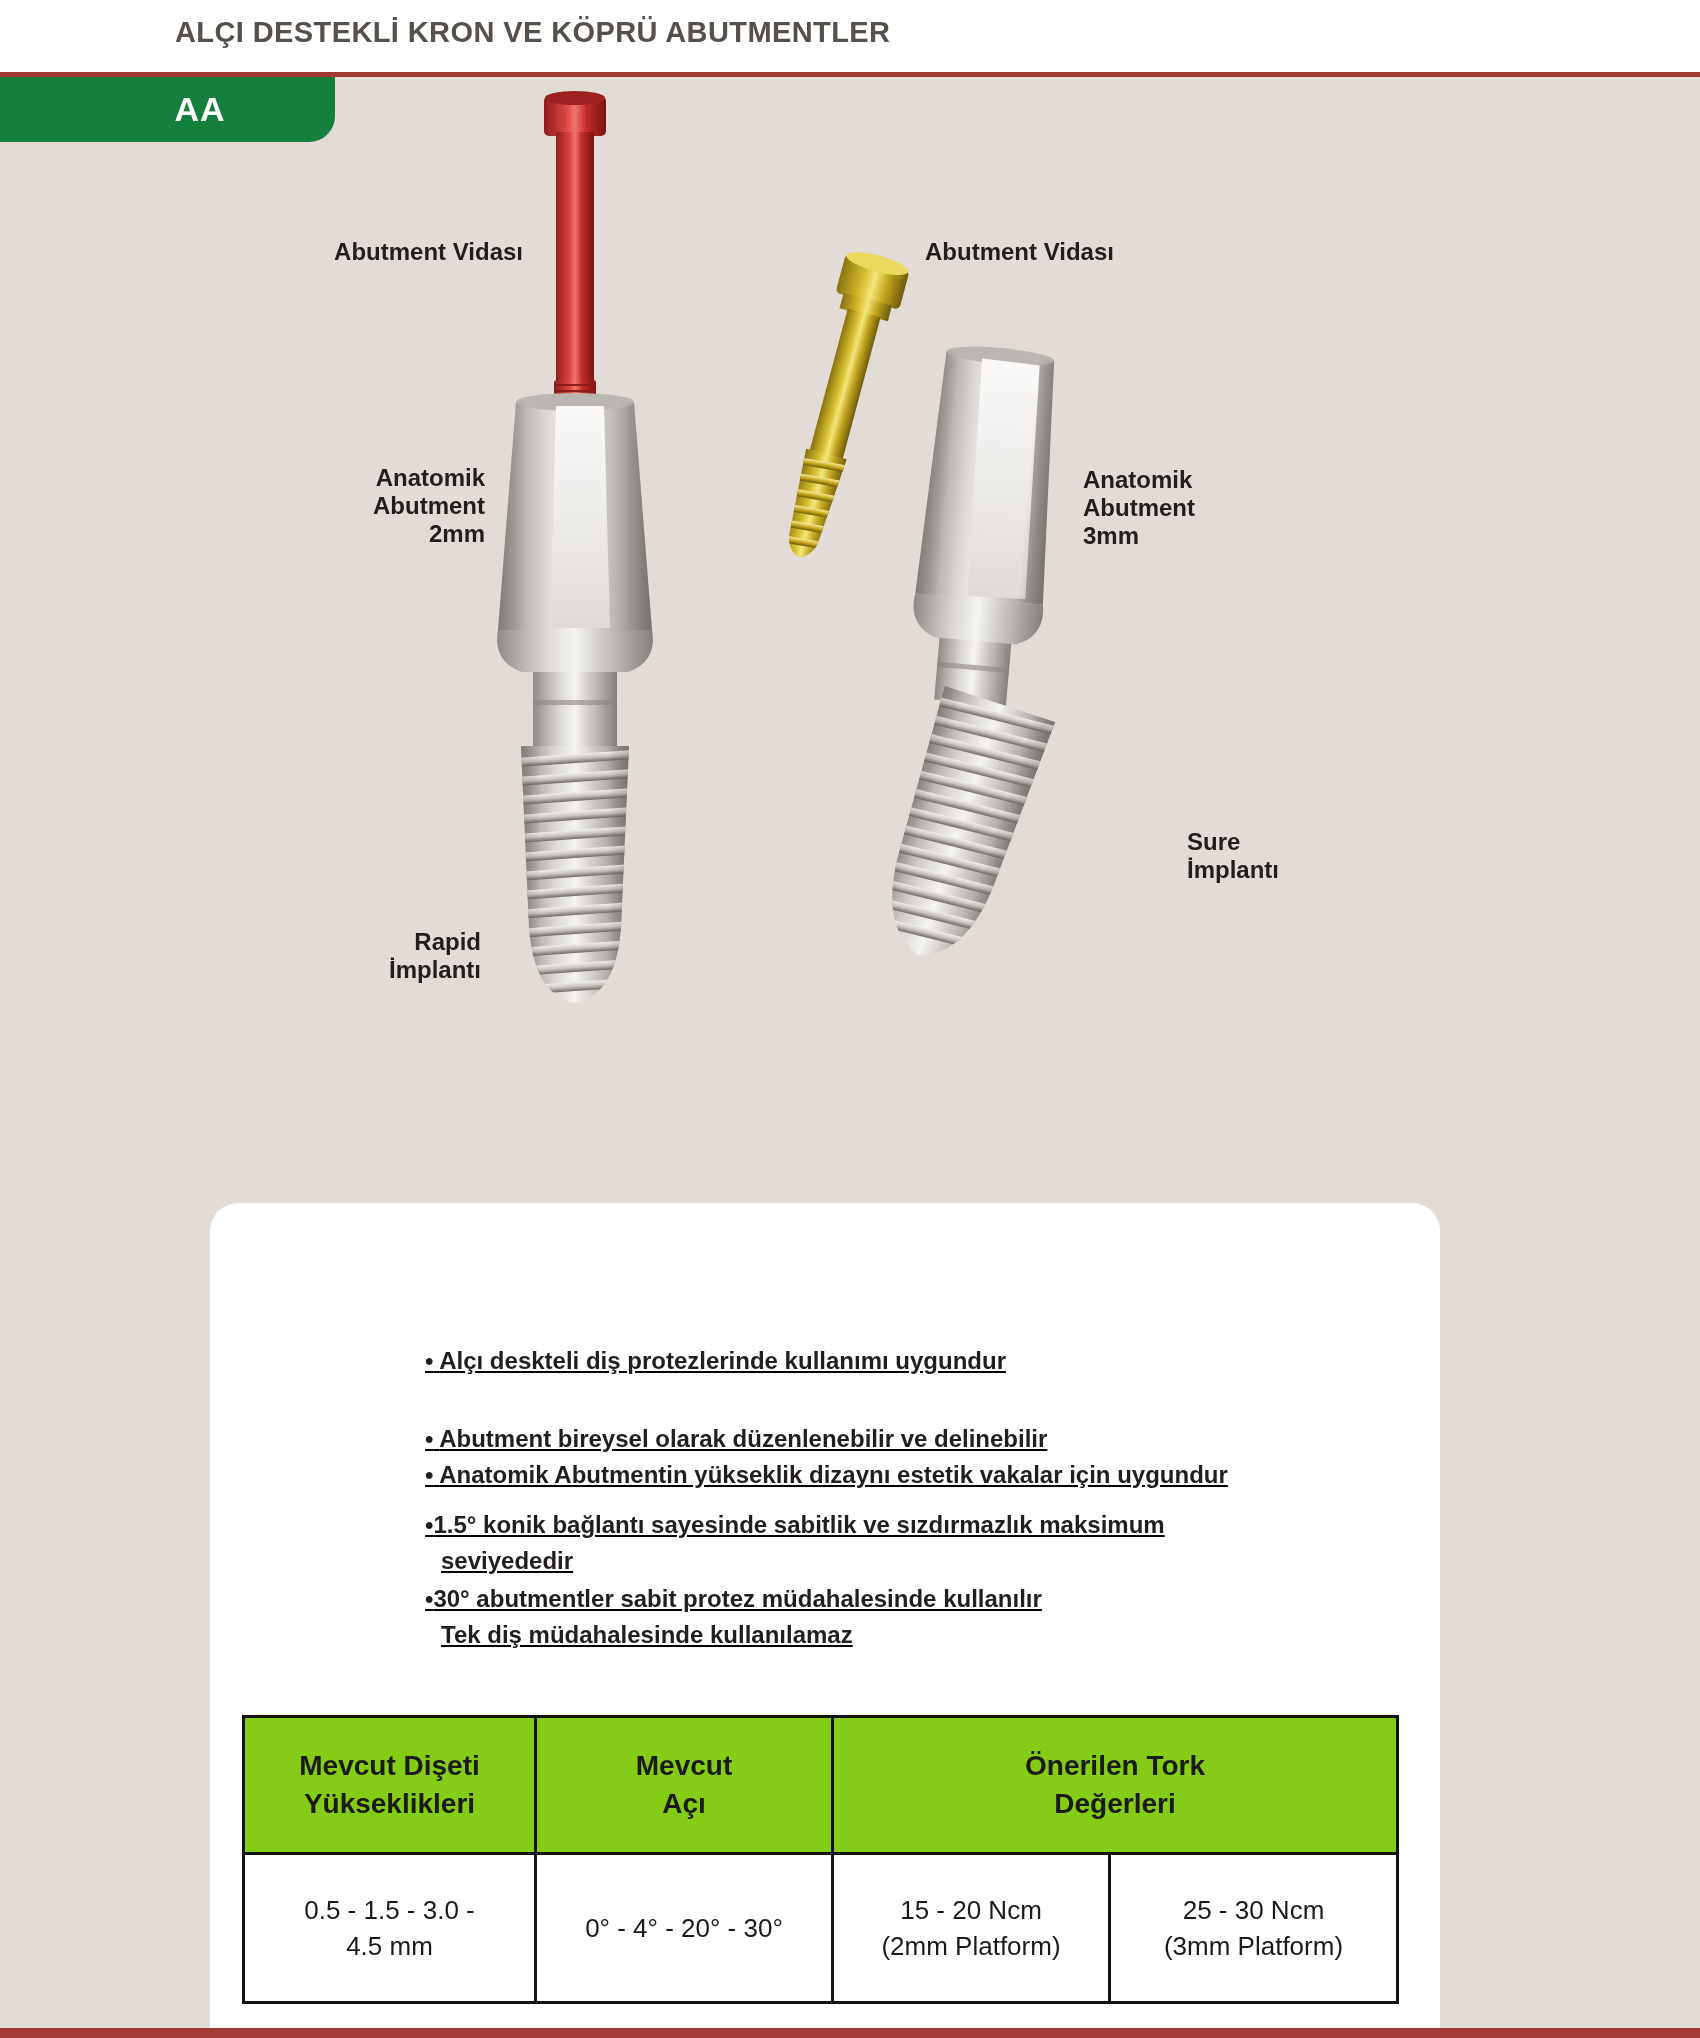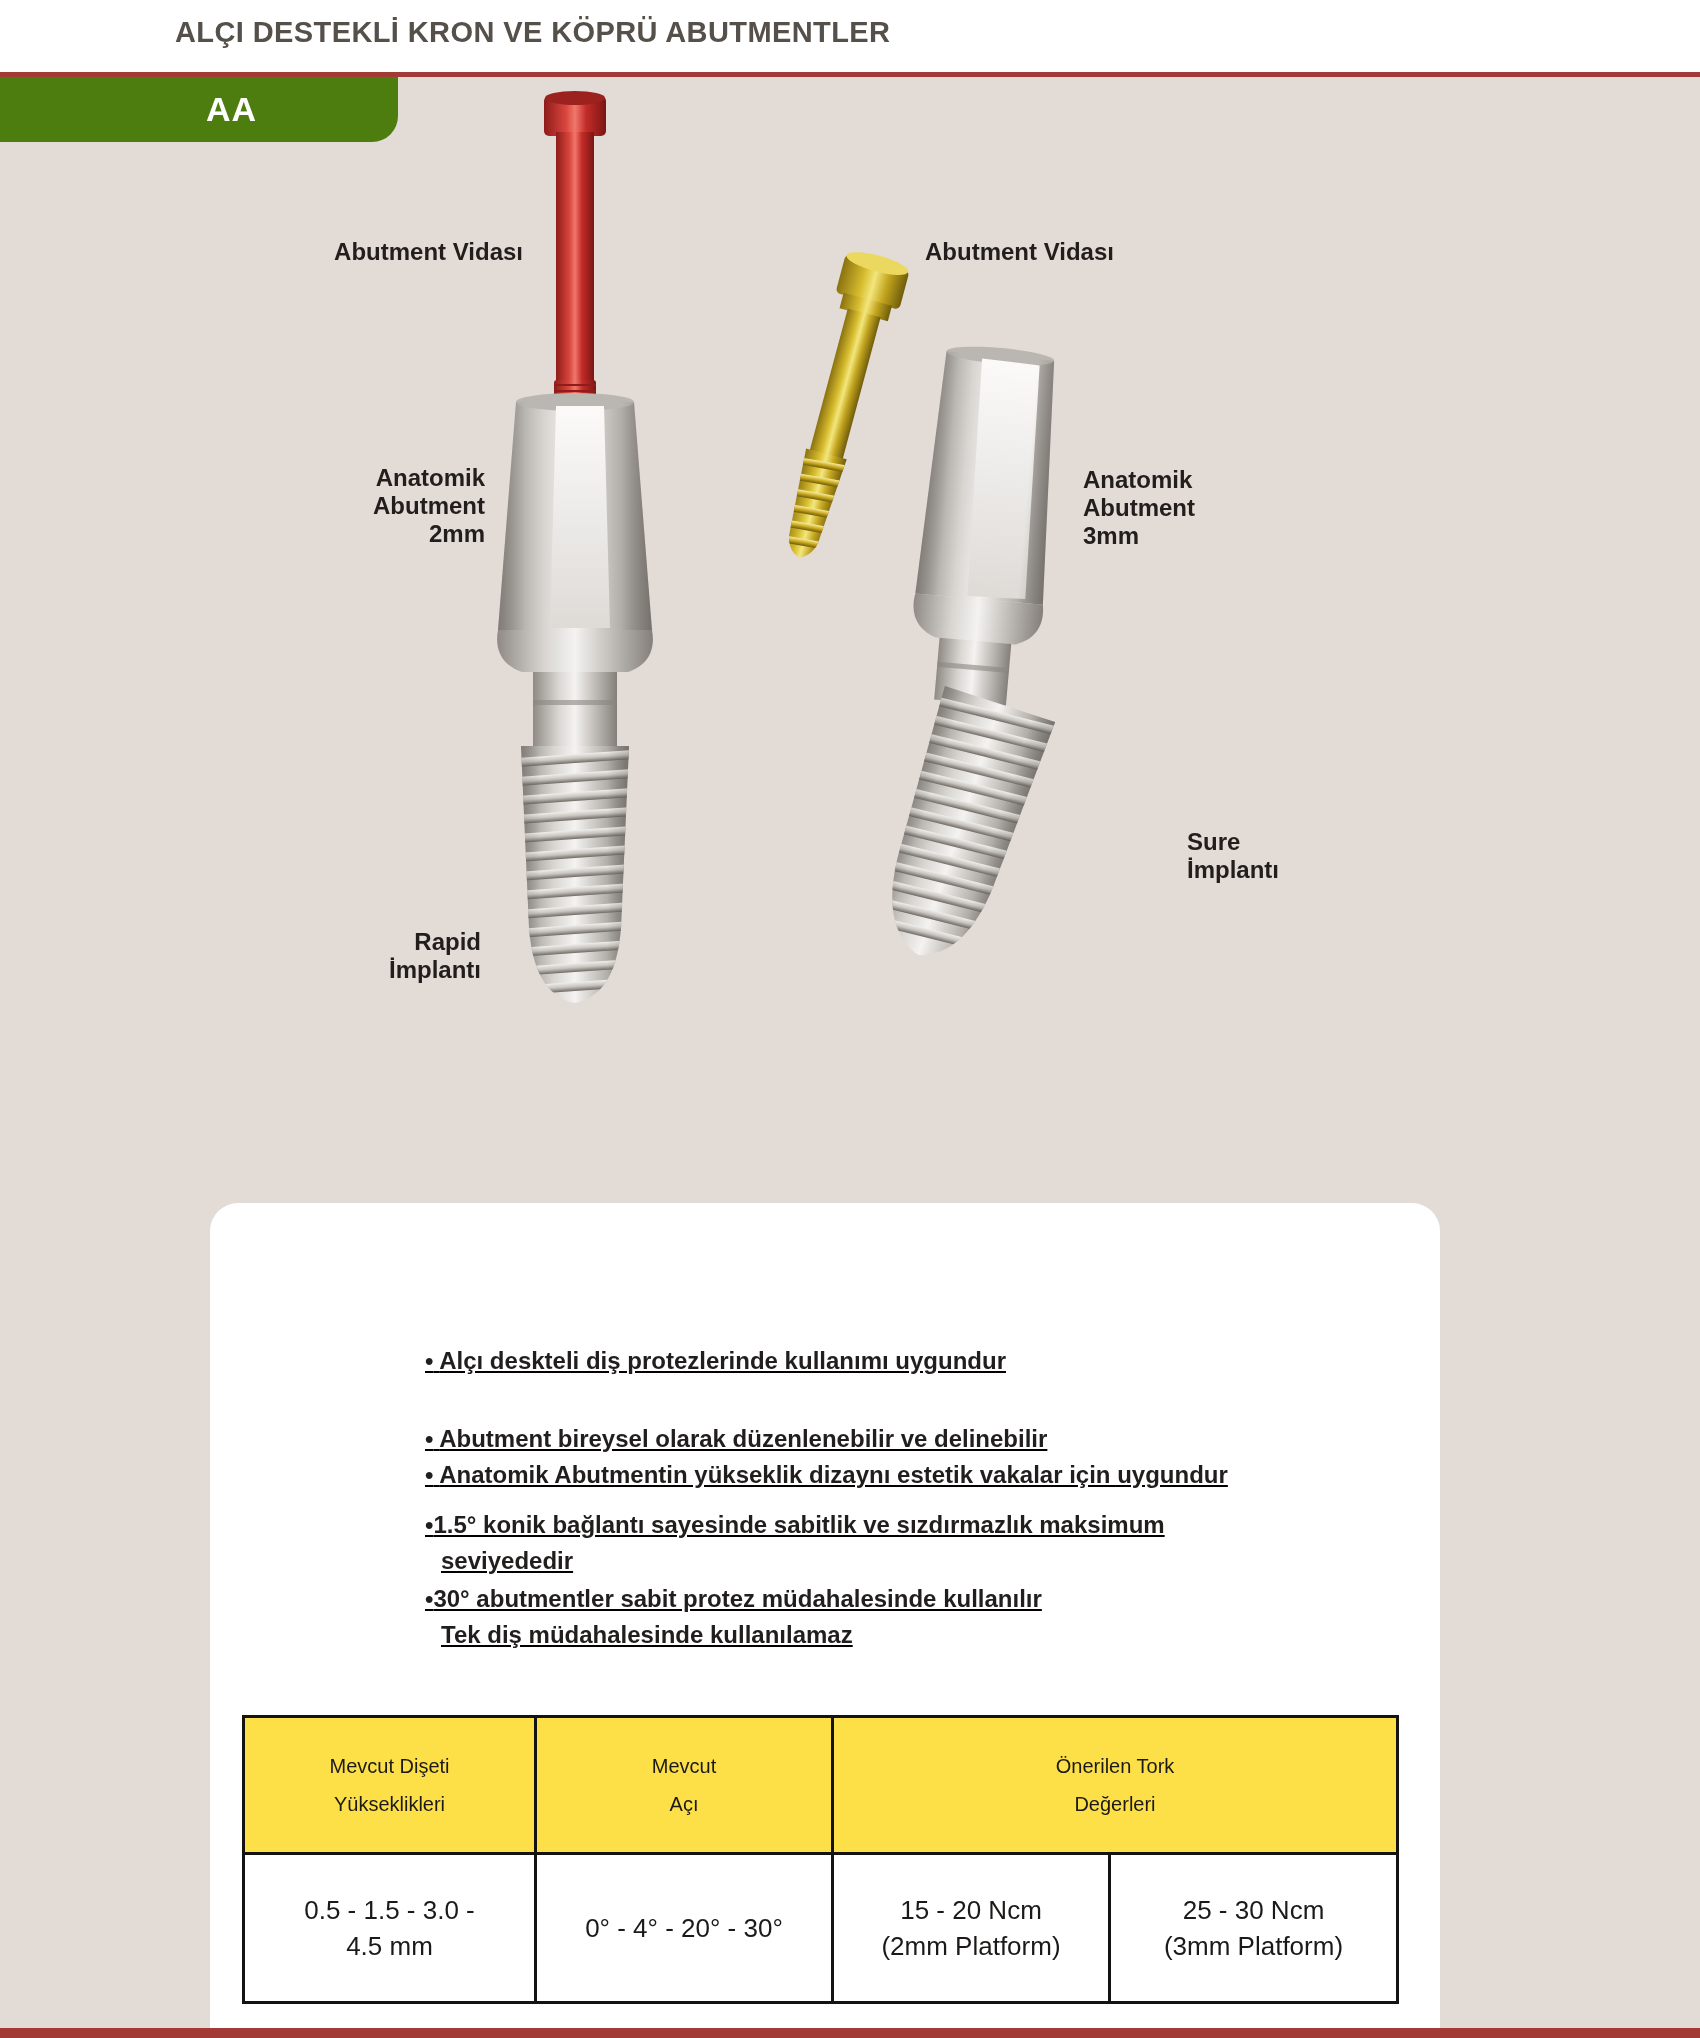--- a/index.html
+++ b/index.html
@@ -6,21 +6,21 @@
   body{font-family:"Liberation Sans","DejaVu Sans",sans-serif;}
   .page{position:relative;width:1700px;height:2038px;background:#ffffff;overflow:hidden;}
 
   
   .page-title{position:absolute;left:175px;top:16px;font-size:29px;font-weight:bold;
     color:#56504b;letter-spacing:.4px;white-space:nowrap;}
   .red-rule{position:absolute;left:0;top:72px;width:1700px;height:5px;background:#a23a35;}
   .beige-bg{position:absolute;left:0;top:77px;width:1700px;height:1951px;background:#e3dbd5;}
 
   
-  .aa-tab{position:absolute;left:0;top:77px;width:398px;height:65px;background:#4d7c0f;
+  .aa-tab{position:absolute;left:0;top:77px;width:335px;height:65px;background:#15803d;
     border-radius:0 0 26px 0;display:flex;align-items:center;justify-content:center;}
   .aa-tab span{color:#ffffff;font-size:34px;font-weight:bold;letter-spacing:1px;margin-left:65px;}
 
   
   .dlabel{position:absolute;color:#221e1e;font-size:24px;font-weight:bold;line-height:28px;}
   .pre{white-space:pre-line;}
   .lbl-screw-left{left:270px;top:238px;width:253px;text-align:right;}
   .lbl-abut-left{left:285px;top:464px;width:200px;text-align:right;}
   .lbl-impl-left{left:331px;top:928px;width:150px;text-align:right;}
   .lbl-screw-right{left:925px;top:238px;width:300px;text-align:left;}
@@ -43,21 +43,21 @@
   .bullets li:nth-child(2){}
   .bullets li:nth-child(3){margin-bottom:14px;}
   .bullets li:nth-child(4){margin-bottom:2px;}
   .bullets .dot{display:inline;}
 
   
   .spec-table{position:absolute;left:32px;top:512px;width:1154px;border-collapse:collapse;
     table-layout:fixed;}
   .spec-table th,.spec-table td{border:3px solid #151212;text-align:center;vertical-align:middle;
     color:#1c1a19;}
-  .spec-table th{background:#fde047;font-size:20px;font-weight:normal;line-height:38px;height:132px;}
+  .spec-table th{background:#84cc16;font-size:28px;font-weight:bold;line-height:38px;height:132px;}
   .spec-table td{background:#ffffff;font-size:26px;font-weight:normal;line-height:36px;height:144px;}
 
   .bottom-rule{position:absolute;left:0;top:2028px;width:1700px;height:10px;background:#a23a35;}
 </style>
 </head>
 <body>
 
 <div class="page">
 
   <div class="page-title">ALÇI DESTEKLİ KRON VE KÖPRÜ ABUTMENTLER</div>

